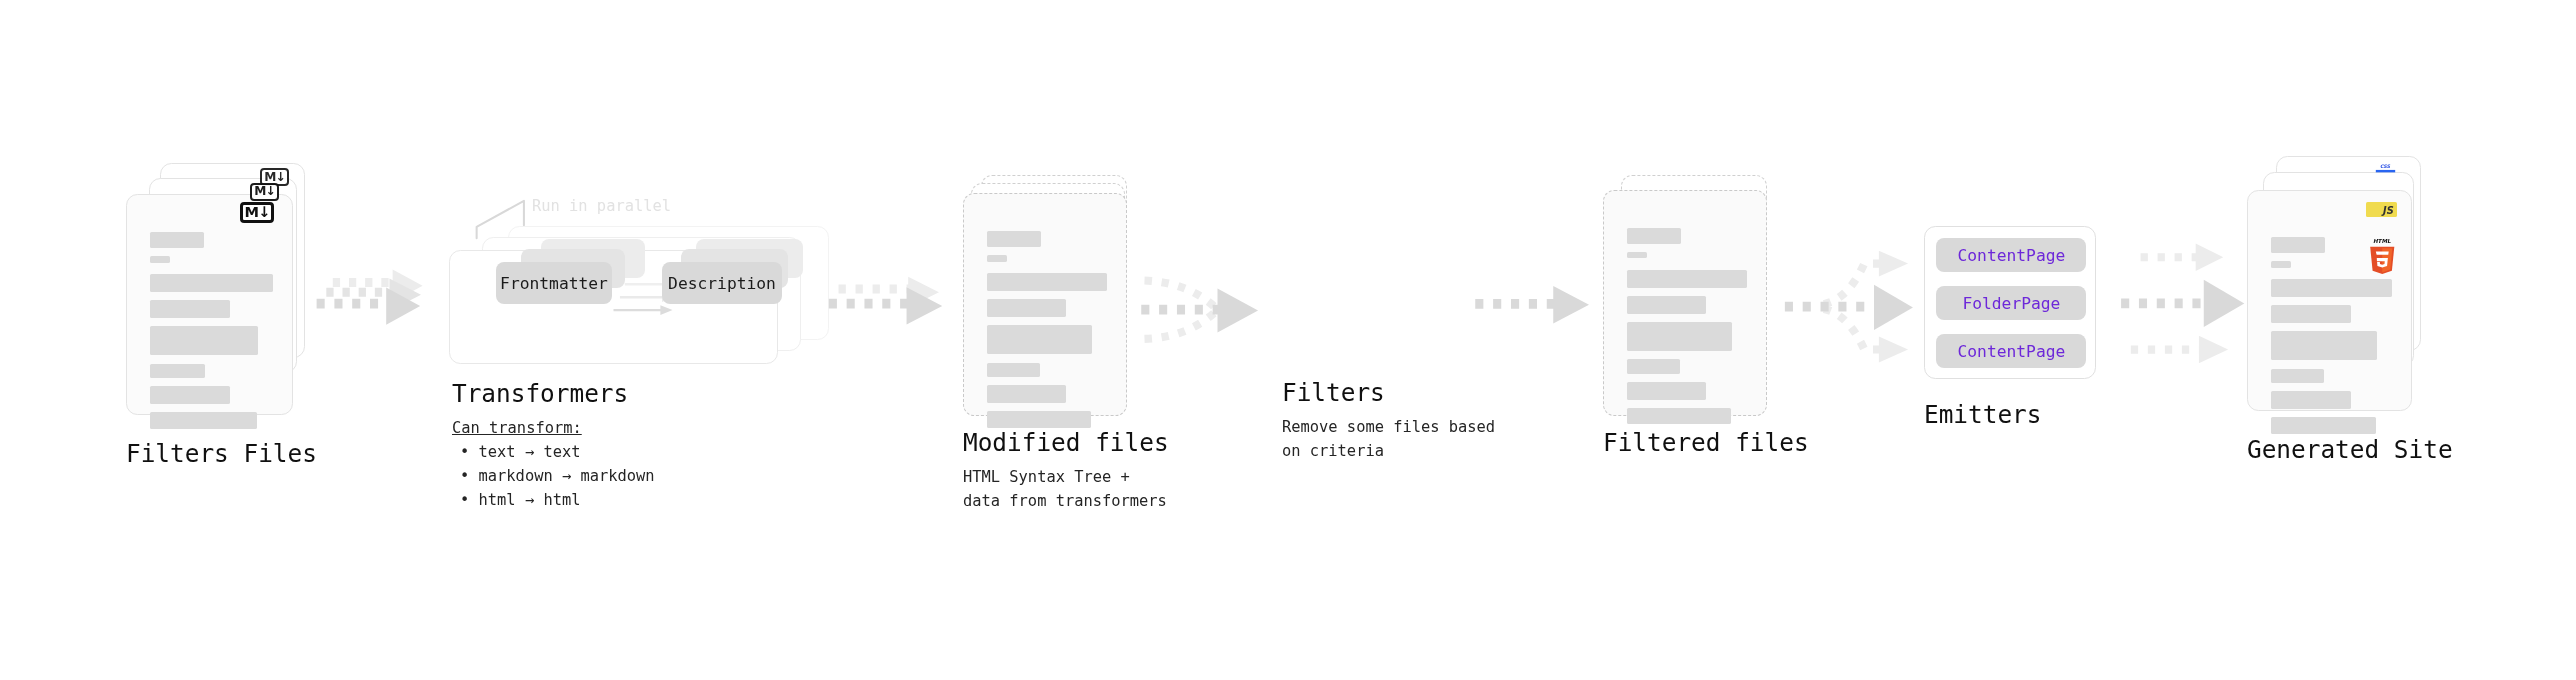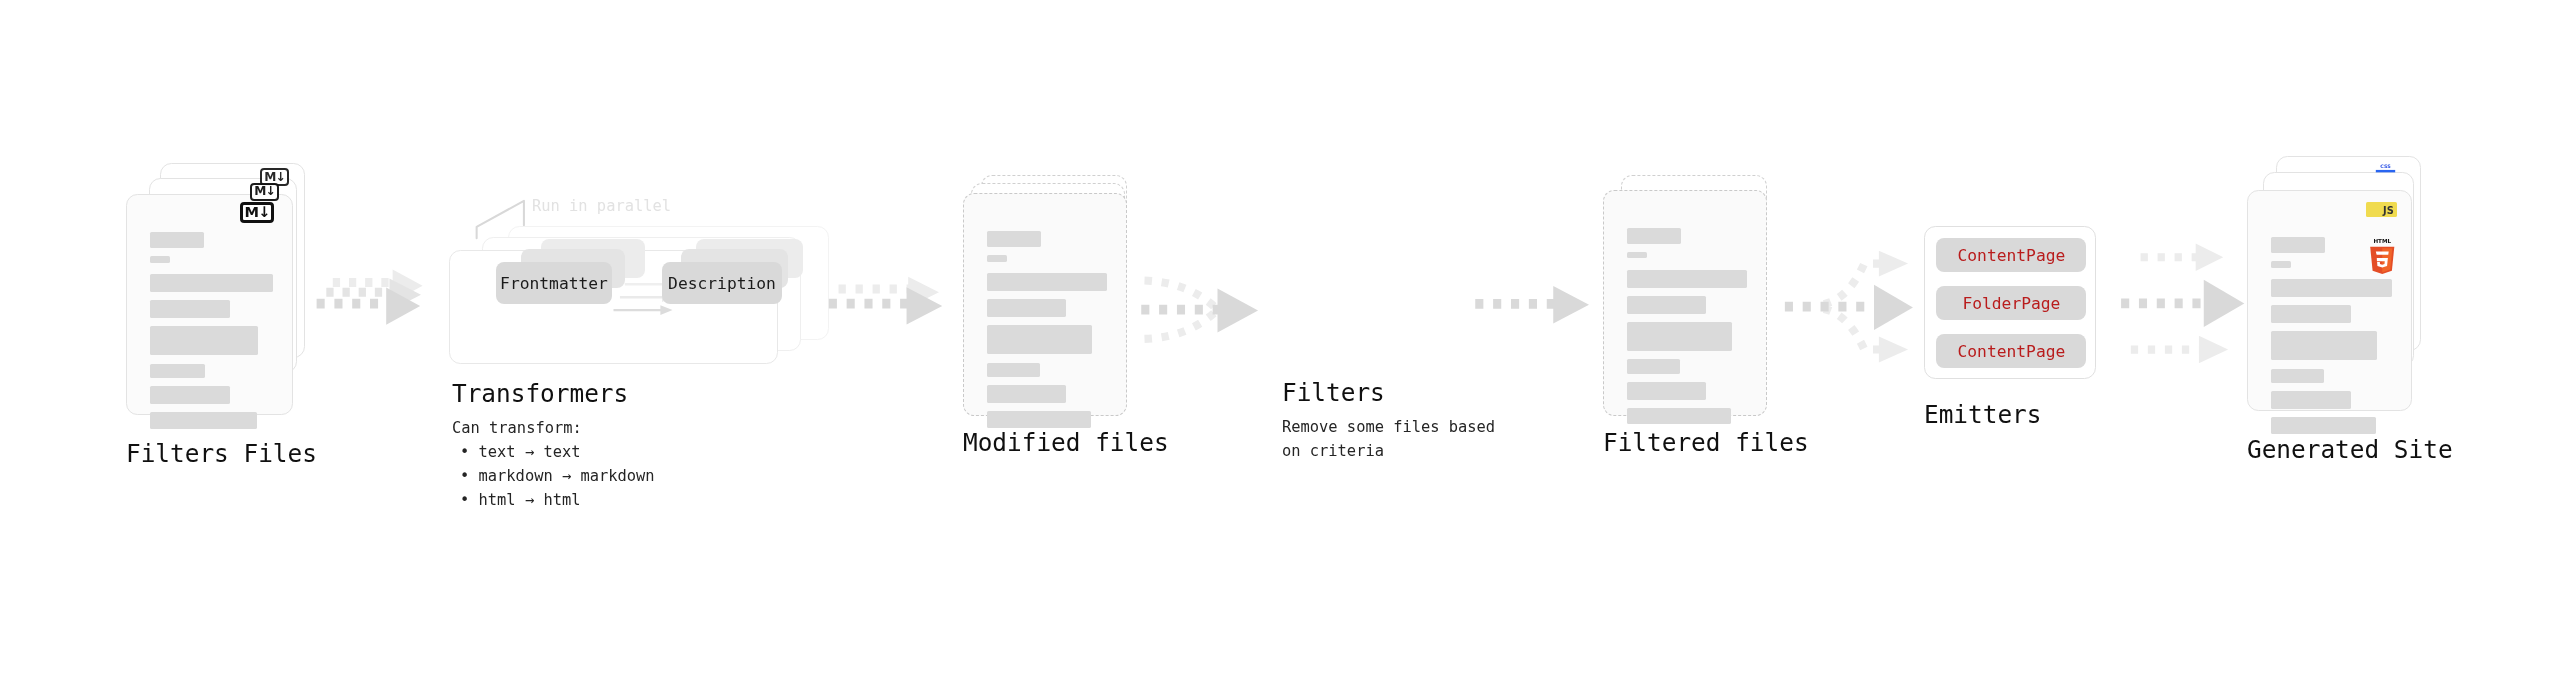--- a/index.html
+++ b/index.html
@@ -49,21 +49,21 @@
 
   
   .groupbox{
     position:absolute;box-sizing:border-box;
     border:1.6px solid #e0e0e0;border-radius:11.4px;background:#fff;
   }
   .pill{
     position:absolute;box-sizing:border-box;
     background:#d9d9d9;border-radius:8.1px;
     display:flex;align-items:center;justify-content:center;
-    font-size:16.3px;color:#b91c1c;letter-spacing:0px;white-space:nowrap;
+    font-size:16.3px;color:#6d28d9;letter-spacing:0px;white-space:nowrap;
   }
 
   
   .tbox{
     position:absolute;box-sizing:border-box;
     border:1.6px solid #ececec;border-radius:11.4px;background:#fff;
   }
   .tpill{
     position:absolute;box-sizing:border-box;border-radius:8.1px;
     display:flex;align-items:center;justify-content:center;
@@ -165,21 +165,21 @@
     </div>
 
     <div class="tpill" style="left:247px;top:13px;width:107px;height:39px;background:#ececec;"></div>
     <div class="tpill" style="left:232px;top:23px;width:107px;height:39px;background:#e4e4e4;"></div>
     <div class="tpill" style="left:213px;top:36px;width:120px;height:42px;background:#d9d9d9;">
       <span>Description</span>
     </div>
   </div>
 
   <div class="title" style="left:452px;top:379px;">Transformers</div>
-  <div class="subtitle" style="left:452px;top:417px;">Can transform:</div>
+  <div class="subtitle" style="left:452px;top:417px;text-decoration:underline;">Can transform:</div>
   <div class="node" style="left:460px;top:441px;">
     <div class="subtitle" style="position:relative;left:0;top:0;">•&nbsp;<span>text → text</span></div>
     <div class="subtitle" style="position:relative;left:0;top:0;">•&nbsp;<span>markdown → markdown</span></div>
     <div class="subtitle" style="position:relative;left:0;top:0;">•&nbsp;<span>html → html</span></div>
   </div>
 
   <div class="node" style="left:827px;top:276px;width:130px;height:81px;">
     <svg width="130" height="81" viewBox="0 0 160 100">
       <g stroke="#ececec" stroke-width="11" stroke-dasharray="9 12" fill="none">
         <line x1="14" y1="16" x2="112" y2="16"></line>
@@ -203,20 +203,22 @@
         <div class="bar" style="width:66%;height:18px;"></div>
         <div class="bar" style="width:88%;height:29px;"></div>
         <div class="bar" style="width:44%;height:14.6px;"></div>
         <div class="bar" style="width:66%;height:18px;"></div>
         <div class="bar" style="width:87%;height:16.3px;"></div>
       </div>
     </div>
   </div>
 
   <div class="title" style="left:963px;top:428px;">Modified files</div>
+  <div class="subtitle" style="left:963px;top:466px;">HTML Syntax Tree +
+data from transformers</div>
 
   <div class="node" style="left:1138px;top:264px;width:146px;height:106px;">
     <svg width="146" height="106" viewBox="0 0 180 130">
       <g fill="none" stroke="#ececec" stroke-width="10" stroke-dasharray="9 12">
         <path d="M8 20 Q62 22 96 54"></path>
         <path d="M8 92 Q62 90 96 58"></path>
       </g>
       <g fill="none" stroke="#d9d9d9" stroke-width="12" stroke-dasharray="10 12">
         <line x1="4" y1="56" x2="106" y2="56"></line>
       </g>
@@ -292,21 +294,21 @@
         <line x1="10" y1="88" x2="122" y2="88"></line>
         </g>
       <path d="M112 59 L162 88 L112 117 Z" fill="#d9d9d9"></path>
       <g stroke="#ececec" stroke-width="10" stroke-dasharray="9 12" fill="none">
         <line x1="22" y1="145" x2="116" y2="145"></line>
         </g>
       <path d="M106 128 L142 145 L106 162 Z" fill="#ececec"></path>
     </svg>
   </div>
 
-  <div class="filestack" style="left:2247px;top:156px;width:187px;height:268px;">
+  <div class="filestack" style="left:2247px;top:156px;width:187px;height:268px;font-style:italic;">
     <div class="fcard back2" style="left:29px;top:0px;width:145px;height:195px;"></div>
     <div class="fcard back1" style="left:16.3px;top:16.3px;width:151px;height:195px;"></div>
     <div class="fcard" style="left:0px;top:34px;width:165px;height:221px;">
       <div class="fbars" style="top:46px;">
         <div class="bar" style="width:54px;height:16.3px;"></div>
         <div class="bar" style="width:20.3px;height:6.5px;margin-bottom:11.4px;"></div>
         <div class="bar" style="width:100%;height:18px;"></div>
         <div class="bar" style="width:66%;height:18px;"></div>
         <div class="bar" style="width:88%;height:29px;"></div>
         <div class="bar" style="width:44%;height:14.6px;"></div>

